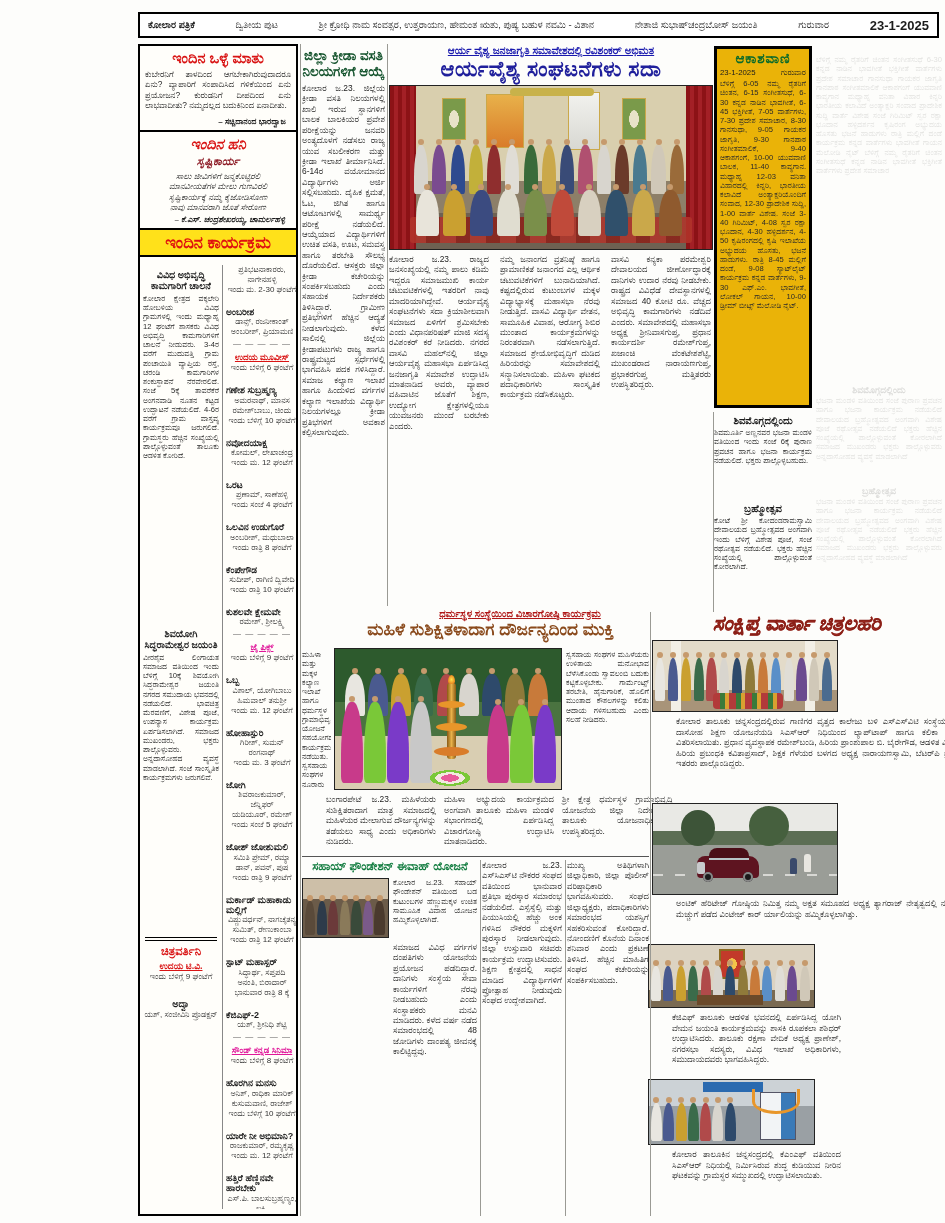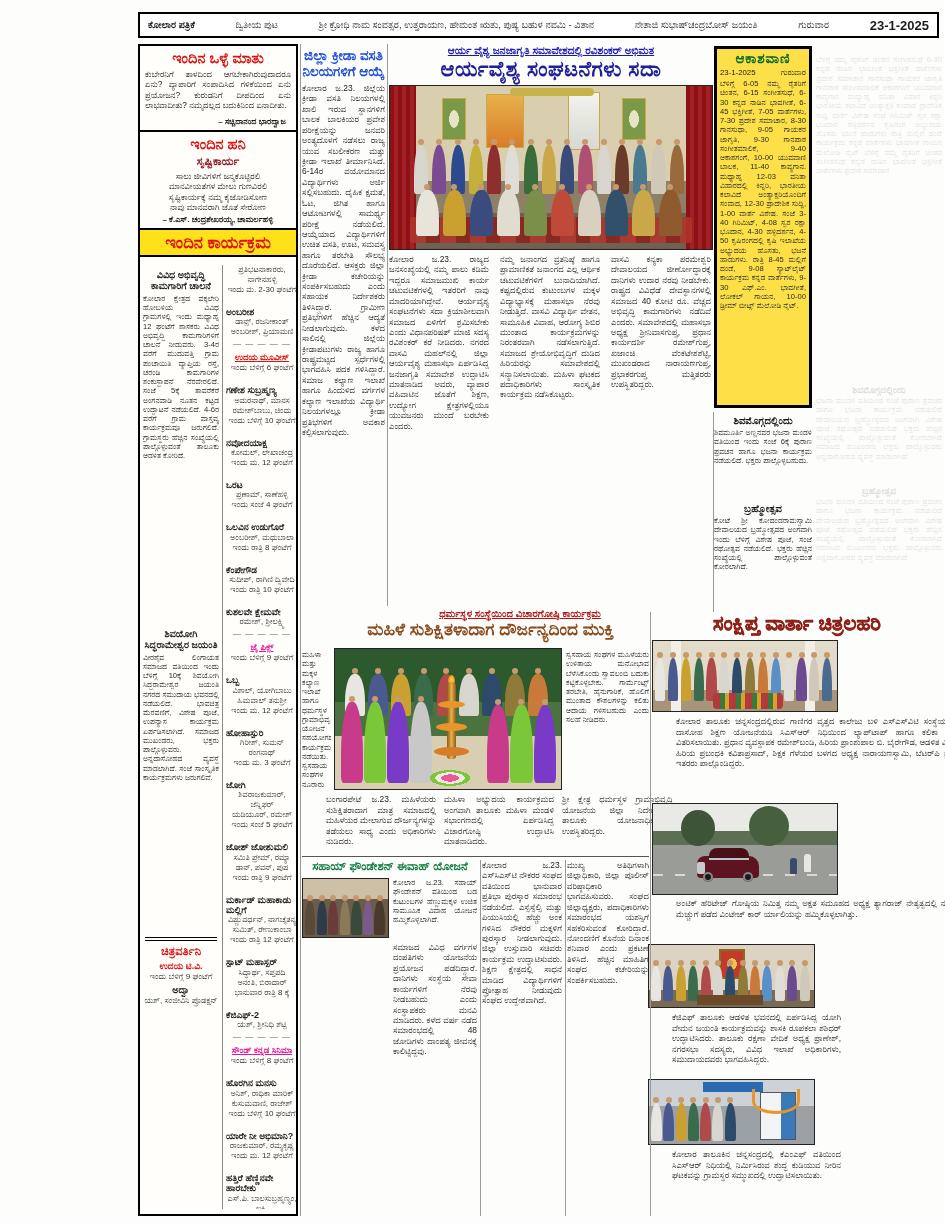--- a/index.html
+++ b/index.html
@@ -28,44 +28,44 @@
     color:#e01010;font-weight:bold;font-size:16.5px;text-align:center;padding:3px 0;}
   .subcol{position:absolute;overflow:hidden;}
   .li-h{font-weight:bold;font-size:9px;text-align:left;margin-top:12px;line-height:1.15;}
   .li-p{font-size:8px;text-align:center;line-height:1.25;color:#333;}
   .li-r{color:#d91414;font-weight:bold;font-size:8.6px;text-align:center;text-decoration:underline;margin-top:4px;}
   .li-k{color:#e0189a;font-weight:bold;font-size:8.6px;text-align:center;text-decoration:underline;margin-top:4px;}
   .li-d{text-align:center;color:#555;font-size:8px;letter-spacing:1px;margin:2px 0;}
   .li-b{font-weight:normal;font-size:10px;text-align:center;color:#3a3a3a;margin-top:3px;-webkit-text-stroke:0.3px #111;}
   .prog-h{font-weight:bold;font-size:9.5px;text-align:center;margin:4px 0 2px;line-height:1.2;}
   
-  #sports-headline{color:#1d4ed8;font-weight:bold;font-size:13.5px;line-height:1.15;text-align:center;}
+  #sports-headline{color:#14532d;font-weight:bold;font-size:13.5px;line-height:1.15;text-align:center;}
   #main-kicker{color:#1a1aae;font-weight:bold;font-size:10.5px;text-decoration:underline;text-align:center;}
   #main-headline{color:#20209c;font-weight:bold;font-size:21px;text-align:center;letter-spacing:0.5px;}
   #women-kicker{color:#b01818;font-weight:bold;font-size:10px;text-decoration:underline;text-align:center;}
   #women-headline{color:#8a4a1c;font-weight:bold;font-size:17px;text-align:center;}
-  #radio-box{left:714px;top:46px;width:98px;height:362px;border:3px solid #000;box-sizing:border-box;padding:2px 3px;overflow:hidden;background:#fde047;}
+  #radio-box{left:714px;top:46px;width:98px;height:362px;border:3px solid #000;box-sizing:border-box;padding:2px 3px;overflow:hidden;background:#eab308;}
   #radio-title{color:#0a6a2a;font-weight:bold;font-size:13.5px;text-align:center;letter-spacing:1px;}
   .blk-h{font-weight:bold;font-size:10px;text-align:center;margin:3px 0 1px;}
   #strip-title{color:#b5342a;font-weight:bold;font-size:20px;text-align:center;-webkit-text-stroke:0.4px #8a2018;}
   .green-h{color:#0e7a3c;font-weight:bold;font-size:11.5px;text-align:center;line-height:1.1;}
   .faint{color:#e2e2e0;}
   .faint-h{color:#dcdcda;font-weight:bold;text-align:center;}
   
   .ph{position:absolute;overflow:hidden;border:1px solid #222;box-sizing:border-box;}
   .fg{position:absolute;border-radius:45% 45% 12% 12%/65% 65% 8% 8%;}
   .fg::before{content:"";position:absolute;top:-6px;left:50%;transform:translateX(-50%);
     width:6px;height:6px;border-radius:50%;background:#c69a6d;}
   .curtain{position:absolute;top:0;bottom:0;width:26px;
     background:repeating-linear-gradient(90deg,#8c1216 0 4px,#a32026 4px 8px);}
   .portrait{position:absolute;border:1px solid #caa84a;}
   .cine-title{color:#d91414;font-weight:bold;font-size:11.5px;text-align:center;margin-top:4px;}
-  .cine-ch{color:#d91414;font-weight:bold;font-size:9px;text-align:center;margin-top:3px;}
+  .cine-ch{color:#d91414;font-weight:bold;font-size:9px;text-align:center;text-decoration:underline;margin-top:3px;}
   .cine-line{font-size:8px;text-align:center;color:#333;line-height:1.3;}
-  .cine-mv{font-weight:bold;font-size:9.5px;text-align:center;margin-top:2px;}
+  .cine-mv{font-weight:bold;font-size:9.5px;text-align:center;margin-top:16px;}
   .dbl{border-top:1px solid #000;border-bottom:1px solid #000;height:2px;margin:4px 2px;}
 </style>
 </head>
 <body>
 
 <div id="page">
 
   <div id="masthead" class="abs">
     <span class="mh mh-paper">ಕೋಲಾರ ಪತ್ರಿಕೆ</span>
     <span class="mh">ದ್ವಿತೀಯ ಪುಟ</span>
@@ -75,21 +75,21 @@
     <span class="mh mh-date">23-1-2025</span>
   </div>
 
   <div id="leftbox" class="abs">
     <div style="padding:0 5px;">
       <div class="red-head">ಇಂದಿನ ಒಳ್ಳೆ ಮಾತು</div>
       <div class="bodytxt jt" style="height:46px;">ಕುಬೇರನಿಗೆ ತಾಳದಿಂದ ಆಗಬೇಕಾಗಿರುವುದಾದರೂ ಏನು? ವ್ಯಾಪಾರಿಗೆ ಸಂಪಾದಿಸಿದ ಗಳಿಕೆಯಿಂದ ಏನು ಪ್ರಯೋಜನ? ಕುರುಡನಿಗೆ ದೀಪದಿಂದ ಏನು ಲಾಭವಾದೀತು? ನಮ್ಮದಲ್ಲದ ಬದುಕಿನಿಂದ ಏನಾದೀತು.</div>
       <div class="attrib">– ಸಚ್ಚಿದಾನಂದ ಭಾರದ್ವಾಜ</div>
     </div>
     <div class="sec-div"></div>
-    <div style="padding:0 18px;">
+    <div style="padding:0 6px;font-style:italic;">
       <div class="red-head">ಇಂದಿನ ಹನಿ</div>
       <div class="ctr" style="font-weight:bold;color:#8a1520;font-size:11px;">ಸೃಷ್ಟಿಕಾರ್ಯ</div>
       <div class="bodytxt ctr" style="margin-top:3px;">ಸಾಲು ಜೀವಿಗಳಿಗೆ ಜನ್ಮಕೊಟ್ಟಿರಲಿ</div>
       <div class="bodytxt ctr">ಮಾನವೀಯತೆಗಳ ಮೇಲು ಗುಣವಿರಲಿ</div>
       <div class="bodytxt ctr">ಸೃಷ್ಟಿಕಾರ್ಯಕ್ಕೆ ನಮ್ಮ ಕೈಜೋಡಿಸೋಣ</div>
       <div class="bodytxt ctr">ನಾವು ಮಾನವರಾಗಿ ಜೊತೆ ಸೇರೋಣ</div>
       <div class="attrib">– ಕೆ.ಎಸ್. ಚಂದ್ರಶೇಖರಯ್ಯ, ಚಾಮರ್ಲಹಳ್ಳಿ</div>
     </div>
     <div id="prog-band" style="margin-top:3px;">ಇಂದಿನ ಕಾರ್ಯಕ್ರಮ</div>
 
@@ -311,21 +311,21 @@
         <div class="fg" style="left: 71.4286%; width: 12.7857%; height: 58%; bottom: 4%; background: rgb(122, 90, 138);"></div>
         <div class="fg" style="left: 85.7143%; width: 12.7857%; height: 58%; bottom: 4%; background: rgb(74, 58, 46);"></div>
       </div>
   </div>
   <div class="abs tiny jt" style="left:393px;top:878px;width:84px;height:60px;">ಕೋಲಾರ ಜ.23. ಸಹಾಯ್ ಫೌಂಡೇಶನ್ ವತಿಯಿಂದ ಬಡ ಕುಟುಂಬಗಳ ಹೆಣ್ಣುಮಕ್ಕಳ ಉಚಿತ ಸಾಮೂಹಿಕ ವಿವಾಹ ಯೋಜನೆ ಹಮ್ಮಿಕೊಳ್ಳಲಾಗಿದೆ.</div>
   <div class="abs bodytxt jt" style="left:393px;top:942px;width:84px;height:272px;">ಸಮಾಜದ ವಿವಿಧ ವರ್ಗಗಳ ದಂಪತಿಗಳು ಯೋಜನೆಯ ಪ್ರಯೋಜನ ಪಡೆದಿದ್ದಾರೆ. ದಾನಿಗಳು ಸಂಸ್ಥೆಯ ಸೇವಾ ಕಾರ್ಯಗಳಿಗೆ ನೆರವು ನೀಡಬಹುದು ಎಂದು ಸಂಸ್ಥಾಪಕರು ಮನವಿ ಮಾಡಿದರು. ಕಳೆದ ವರ್ಷ ನಡೆದ ಸಮಾರಂಭದಲ್ಲಿ 48 ಜೋಡಿಗಳು ದಾಂಪತ್ಯ ಜೀವನಕ್ಕೆ ಕಾಲಿಟ್ಟಿದ್ದವು.</div>
 
   <div class="abs bodytxt jt" style="left:482px;top:860px;width:80px;height:354px;">ಕೋಲಾರ ಜ.23. ಎಸ್‌ಸಿಎಸ್‌ಟಿ ನೌಕರರ ಸಂಘದ ವತಿಯಿಂದ ಭಾನುವಾರ ಪ್ರತಿಭಾ ಪುರಸ್ಕಾರ ಸಮಾರಂಭ ನಡೆಯಲಿದೆ. ಎಸ್ಸೆಸ್ಸೆಲ್ಸಿ ಮತ್ತು ಪಿಯುಸಿಯಲ್ಲಿ ಹೆಚ್ಚು ಅಂಕ ಗಳಿಸಿದ ನೌಕರರ ಮಕ್ಕಳಿಗೆ ಪುರಸ್ಕಾರ ನೀಡಲಾಗುವುದು. ಜಿಲ್ಲಾ ಉಸ್ತುವಾರಿ ಸಚಿವರು ಕಾರ್ಯಕ್ರಮ ಉದ್ಘಾಟಿಸುವರು. ಶಿಕ್ಷಣ ಕ್ಷೇತ್ರದಲ್ಲಿ ಸಾಧನೆ ಮಾಡಿದ ವಿದ್ಯಾರ್ಥಿಗಳಿಗೆ ಪ್ರೋತ್ಸಾಹ ನೀಡುವುದು ಸಂಘದ ಉದ್ದೇಶವಾಗಿದೆ.</div>
   <div class="abs bodytxt jt" style="left:567px;top:860px;width:82px;height:354px;">ಮುಖ್ಯ ಅತಿಥಿಗಳಾಗಿ ಜಿಲ್ಲಾಧಿಕಾರಿ, ಜಿಲ್ಲಾ ಪೊಲೀಸ್ ವರಿಷ್ಠಾಧಿಕಾರಿ ಭಾಗವಹಿಸುವರು. ಸಂಘದ ಜಿಲ್ಲಾಧ್ಯಕ್ಷರು, ಪದಾಧಿಕಾರಿಗಳು ಸಮಾರಂಭದ ಯಶಸ್ಸಿಗೆ ಸಹಕರಿಸುವಂತೆ ಕೋರಿದ್ದಾರೆ. ನೋಂದಣಿಗೆ ಕೊನೆಯ ದಿನಾಂಕ ಶನಿವಾರ ಎಂದು ಪ್ರಕಟಣೆ ತಿಳಿಸಿದೆ. ಹೆಚ್ಚಿನ ಮಾಹಿತಿಗೆ ಸಂಘದ ಕಚೇರಿಯನ್ನು ಸಂಪರ್ಕಿಸಬಹುದು.</div>
 
-  <div class="abs" id="strip-title" style="left:652px;top:612px;width:290px;">ಸಂಕ್ಷಿಪ್ತ ವಾರ್ತಾ ಚಿತ್ರಲಹರಿ</div>
+  <div class="abs" id="strip-title" style="left:652px;top:612px;width:290px;font-style:italic;">ಸಂಕ್ಷಿಪ್ತ ವಾರ್ತಾ ಚಿತ್ರಲಹರಿ</div>
 
   <div class="ph" style="left:652px;top:640px;width:186px;height:72px;background:linear-gradient(#e3dbc9 0 70%,#a89479 70% 100%);">
     <div style="position:absolute;left:18px;top:0;width:10px;height:100%;background:#f2efe6;"></div>
     <div style="position:absolute;right:22px;top:0;width:10px;height:100%;background:#f2efe6;"></div>
     <div style="position:absolute;left:2px;right:2px;top:0;bottom:0;">
         <div class="fg" style="left: 0%; width: 5.64286%; height: 62%; bottom: 14%; background: rgb(232, 230, 224);"></div>
         <div class="fg" style="left: 7.14286%; width: 5.64286%; height: 62%; bottom: 14%; background: rgb(74, 90, 143);"></div>
         <div class="fg" style="left: 14.2857%; width: 5.64286%; height: 62%; bottom: 14%; background: rgb(202, 160, 48);"></div>
         <div class="fg" style="left: 21.4286%; width: 5.64286%; height: 62%; bottom: 14%; background: rgb(58, 107, 74);"></div>
         <div class="fg" style="left: 28.5714%; width: 5.64286%; height: 62%; bottom: 14%; background: rgb(176, 74, 74);"></div>

